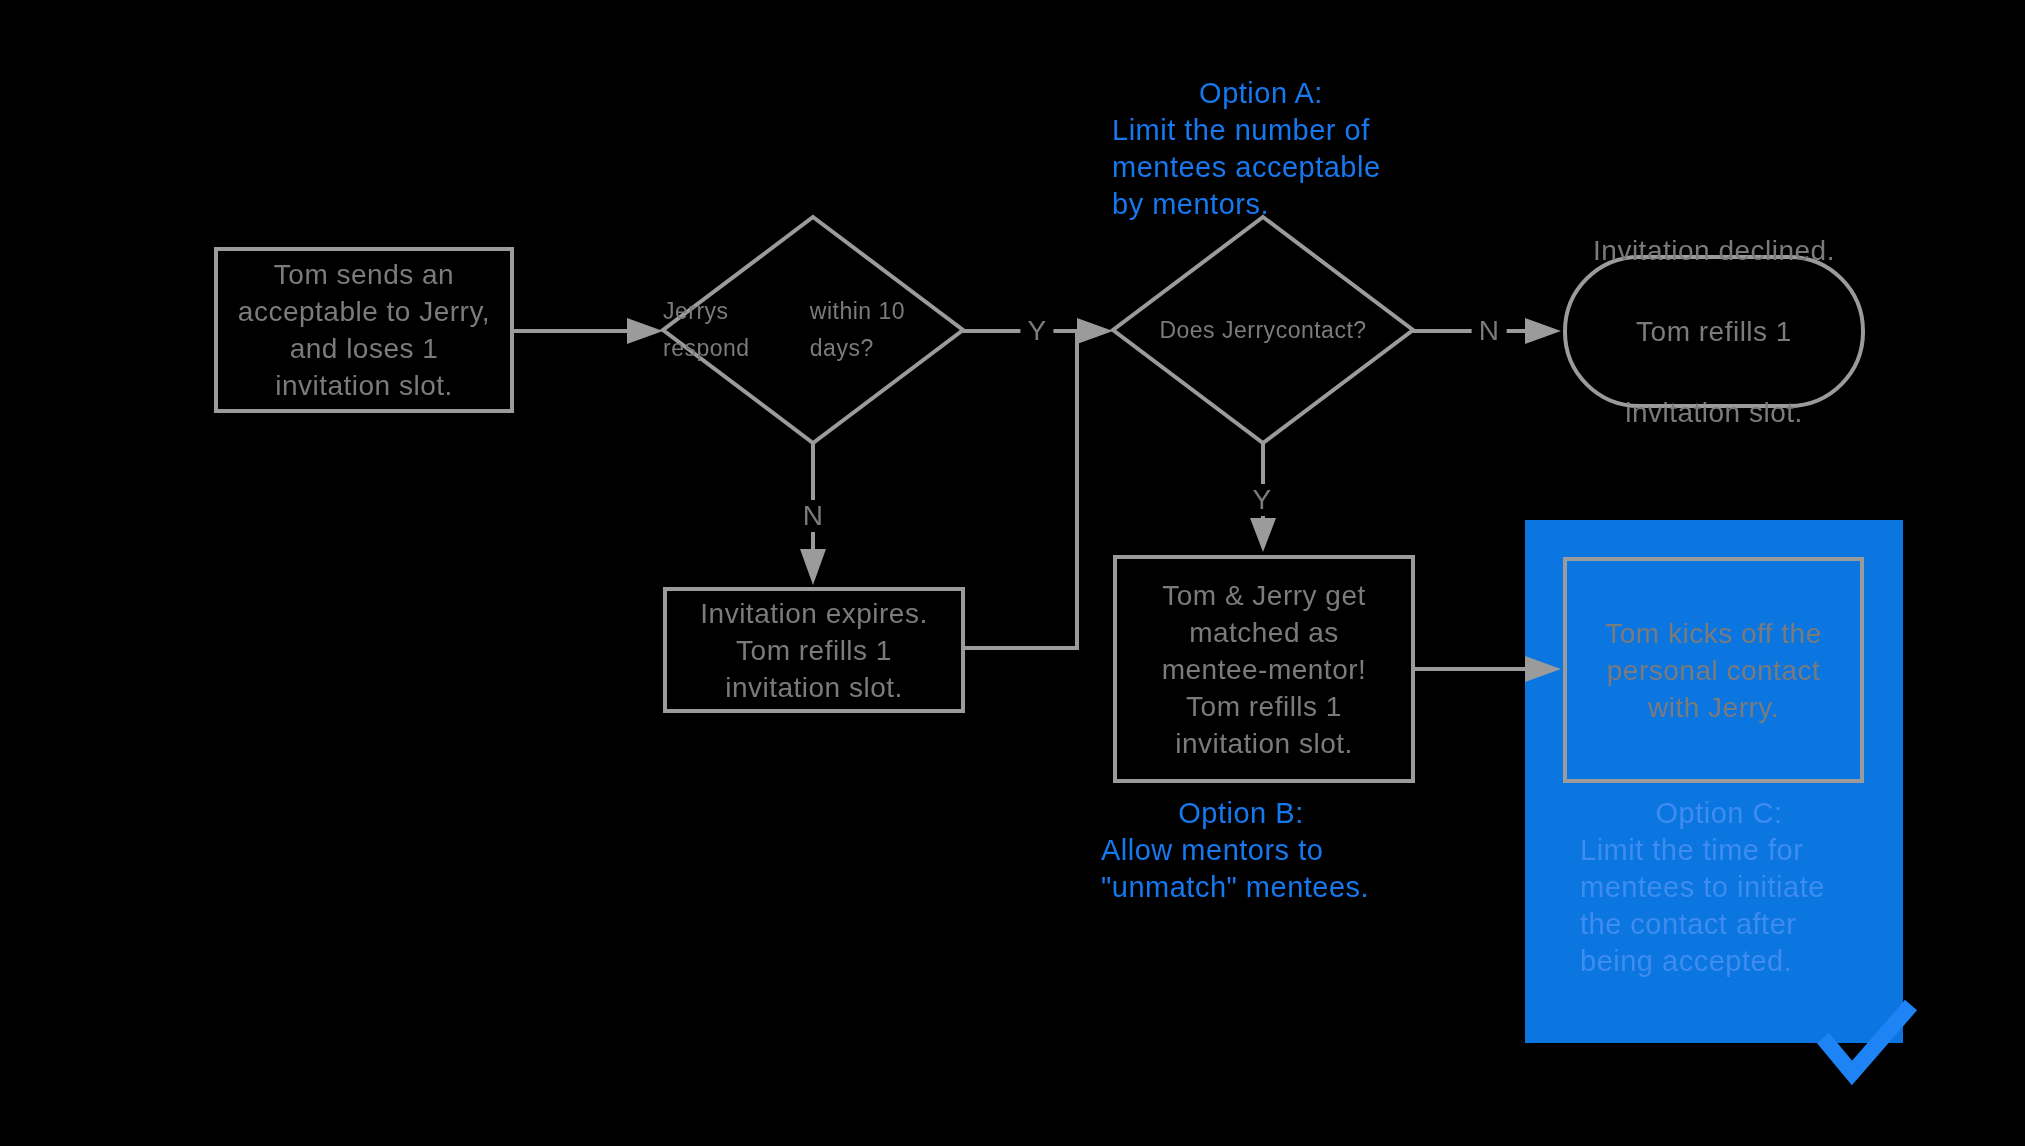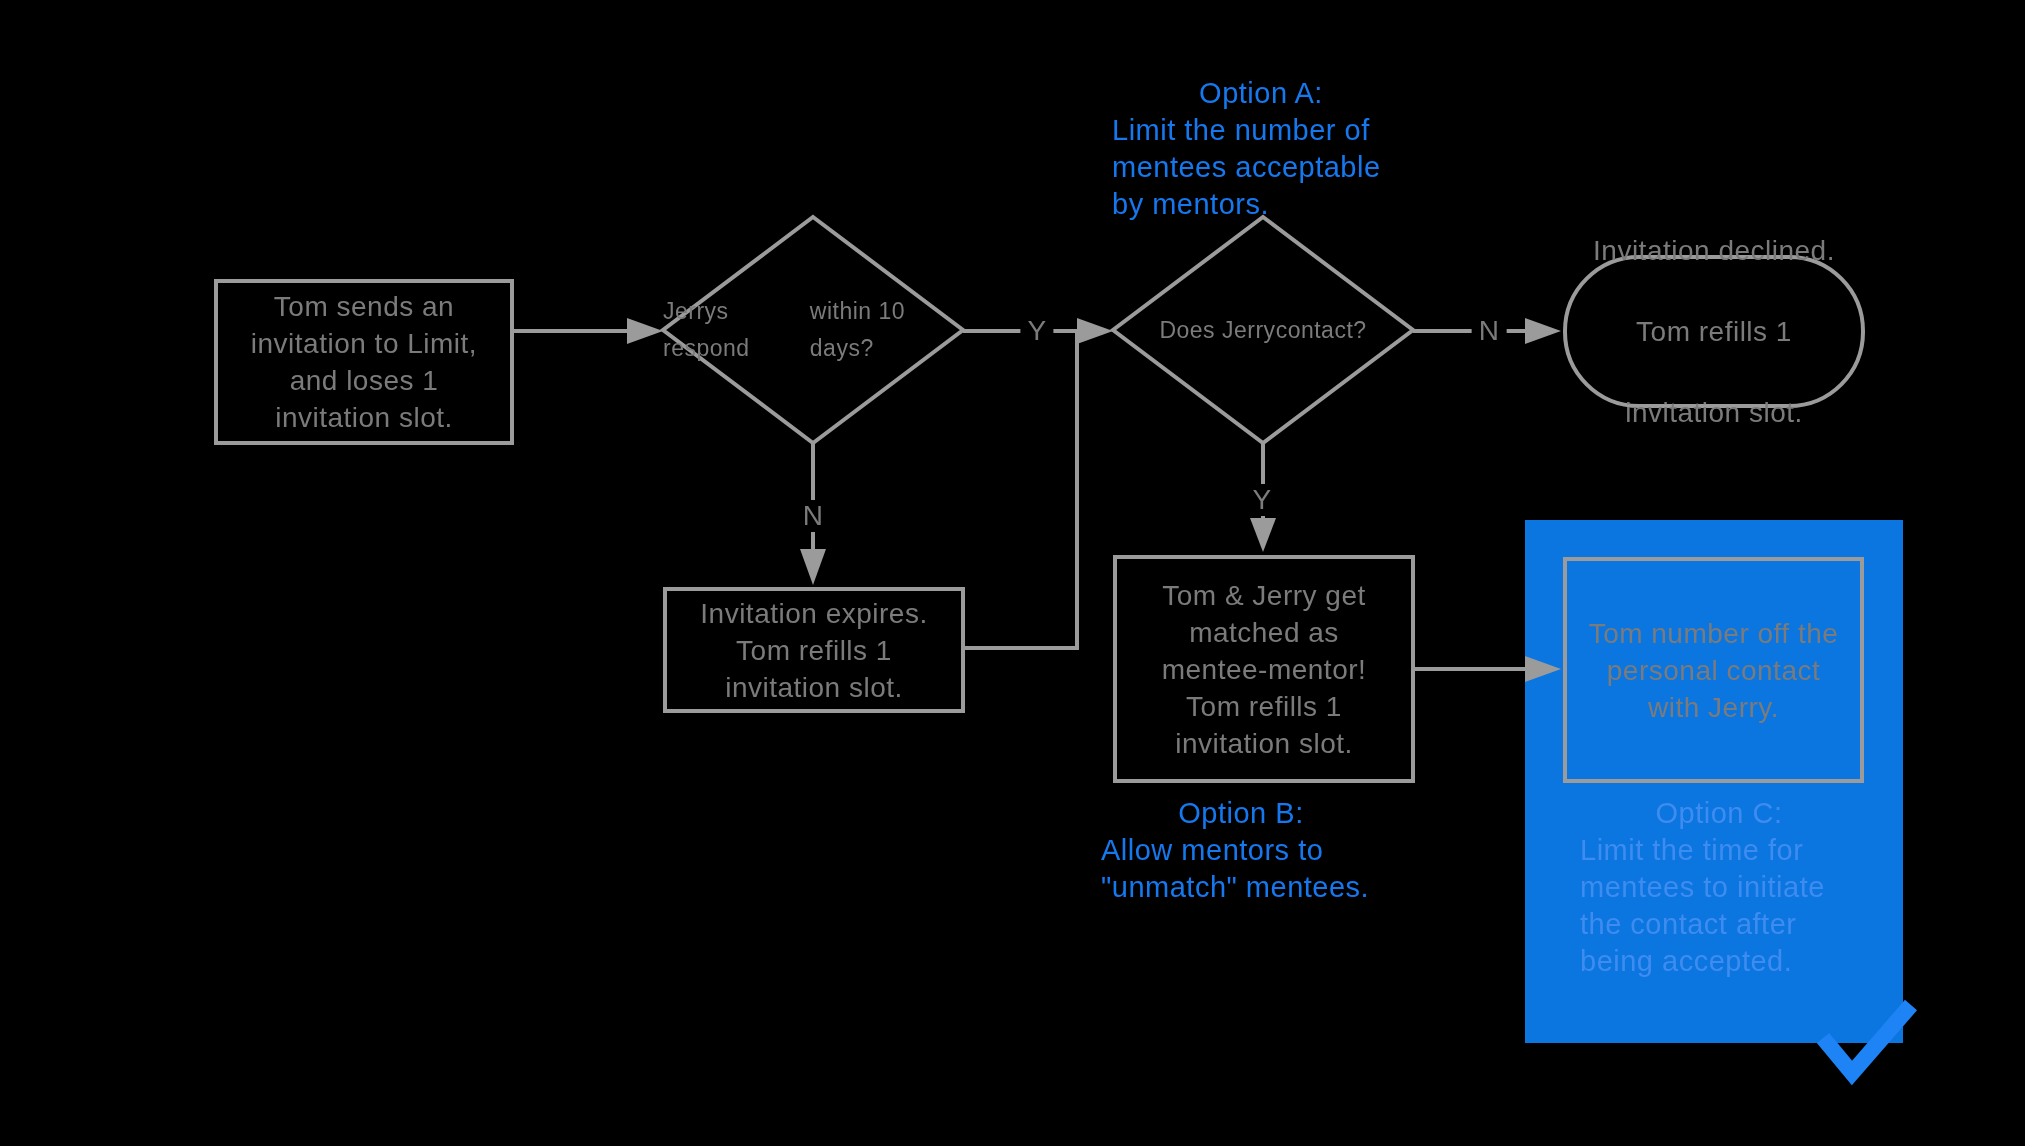--- a/index.html
+++ b/index.html
@@ -73,23 +73,23 @@
 
     <line x1="1263" y1="443" x2="1263" y2="518"></line>
     <polygon class="head" points="1263,552 1250,518 1276,518"></polygon>
 
     <line x1="1415" y1="669" x2="1526" y2="669"></line>
     <polygon class="head" points="1561,669 1525,656 1525,682"></polygon>
 
     <polyline class="check" points="1823,1038 1852,1073 1911,1005"></polyline>
   </svg>
 
-  <div class="node" style="left:214px;top:247px;width:300px;height:166px;margin-top:32px;">
+  <div class="node" style="left:214px;top:247px;width:300px;height:166px;">
     <div>Tom sends an</div>
-    <div>invitation to Limit,</div>
+    <div>acceptable to Jerry,</div>
     <div>and loses 1</div>
     <div>invitation slot.</div>
   </div>
 
   <div class="diamond-text" style="left:663px;top:293px;width:300px;height:74px;">
     <div>Jerrys respond</div>
     <div>within 10 days?</div>
   </div>
 
   <div class="node" style="left:663px;top:587px;width:302px;height:126px;">
@@ -111,21 +111,21 @@
 
   <div class="node" style="left:1113px;top:555px;width:302px;height:228px;">
     <div>Tom &amp; Jerry get</div>
     <div>matched as</div>
     <div>mentee-mentor!</div>
     <div>Tom refills 1</div>
     <div>invitation slot.</div>
   </div>
 
   <div class="node inner-box" style="left:1563px;top:557px;width:301px;height:226px;">
-    <div>Tom number off the</div>
+    <div>Tom kicks off the</div>
     <div>personal contact</div>
     <div>with Jerry.</div>
   </div>
 
   <div class="edge-label" style="left:1037px;top:331px;">Y</div>
   <div class="edge-label" style="left:813px;top:516px;">N</div>
   <div class="edge-label" style="left:1489px;top:331px;">N</div>
   <div class="edge-label" style="left:1262px;top:500px;">Y</div>
 
   <div class="option-note" style="left:1105px;top:75px;width:312px;">

